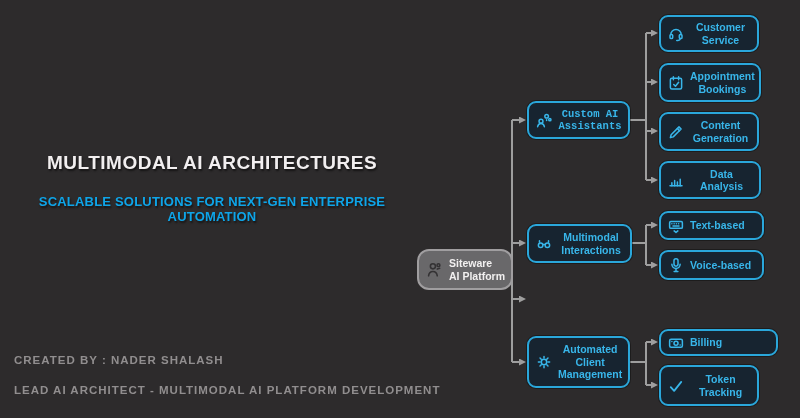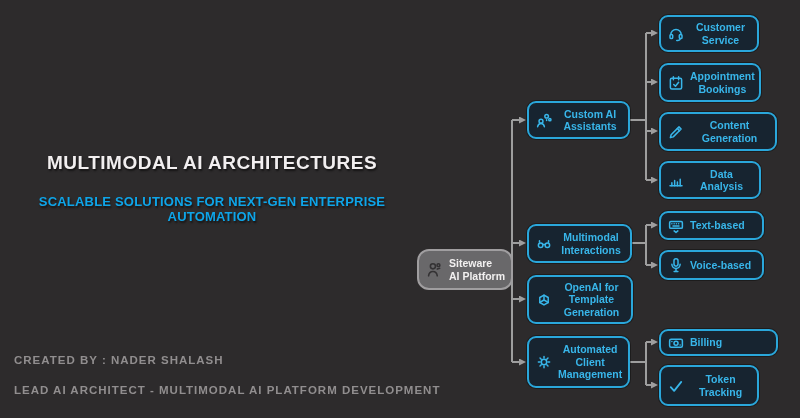--- a/index.html
+++ b/index.html
@@ -36,27 +36,27 @@
   }
   .node.grey{
     background:#69686a;border:2px solid #a09ea0;color:#f2f0f0;border-radius:12px;
   }
   .node .icon{flex:0 0 auto;display:flex;}
   .icon svg{stroke:currentColor;fill:none;stroke-width:2;stroke-linecap:round;stroke-linejoin:round;}
   .node.grey .icon svg{stroke:#343234;}
 
   
   #n-center{left:401px;top:249px;width:96px;height:41px;margin-left:16px;}
-  #n-custom{left:527px;top:101px;width:103px;height:38px;}
+  #n-custom{left:527px;top:101px;width:103px;height:38px;font-family:Liberation Mono, monospace;}
   #n-multimodal{left:527px;top:224px;width:105px;height:39px;}
   #n-openai{left:527px;top:275px;width:106px;height:49px;}
   #n-automated{left:527px;top:336px;width:103px;height:52px;}
   #n-customer{left:659px;top:15px;width:100px;height:37px;}
   #n-appointment{left:659px;top:63px;width:102px;height:39px;}
-  #n-content{left:659px;top:112px;width:118px;height:39px;}
+  #n-content{left:659px;top:112px;width:100px;height:39px;}
   #n-data{left:659px;top:161px;width:102px;height:38px;}
   #n-text{left:659px;top:211px;width:105px;height:29px;}
   #n-voice{left:659px;top:250px;width:105px;height:30px;}
   #n-billing{left:659px;top:329px;width:119px;height:27px;}
   #n-token{left:659px;top:365px;width:100px;height:41px;}
 </style>
 </head>
 <body>
 
 <div class="stage">
@@ -130,29 +130,20 @@
       <svg width="18" height="18" viewBox="0 0 24 24">
           <circle cx="7.5" cy="13.5" r="3"></circle>
           <circle cx="16.5" cy="13.5" r="3"></circle>
           <path d="M10.5 12.5h3"></path>
           <path d="M6 9.5V7.8M18 9.5V7.8"></path>
         </svg>
     </span>
     <span class="label">Multimodal Interactions</span>
   </div>
 
-  <div class="node blue" id="n-openai">
-    <span class="icon">
-      <svg width="18" height="18" viewBox="0 0 24 24">
-          <path d="M12 5.5l5.6 3.2v6.6L12 18.5l-5.6-3.2V8.7z"></path>
-          <path d="M12 5.5v6.5M6.4 15.3l5.6-3.3M17.6 15.3L12 12"></path>
-        </svg>
-    </span>
-    <span class="label">OpenAI for Template Generation</span>
-  </div>
 
   <div class="node blue" id="n-automated">
     <span class="icon">
       <svg width="18" height="18" viewBox="0 0 24 24">
           <circle cx="12" cy="12" r="3.6"></circle>
           <path d="M12 4.5v2.3M12 17.2v2.3M4.5 12h2.3M17.2 12h2.3M6.7 6.7l1.6 1.6M15.7 15.7l1.6 1.6M6.7 17.3l1.6-1.6M15.7 8.3l1.6-1.6"></path>
         </svg>
     </span>
     <span class="label">Automated Client Management</span>
   </div>

